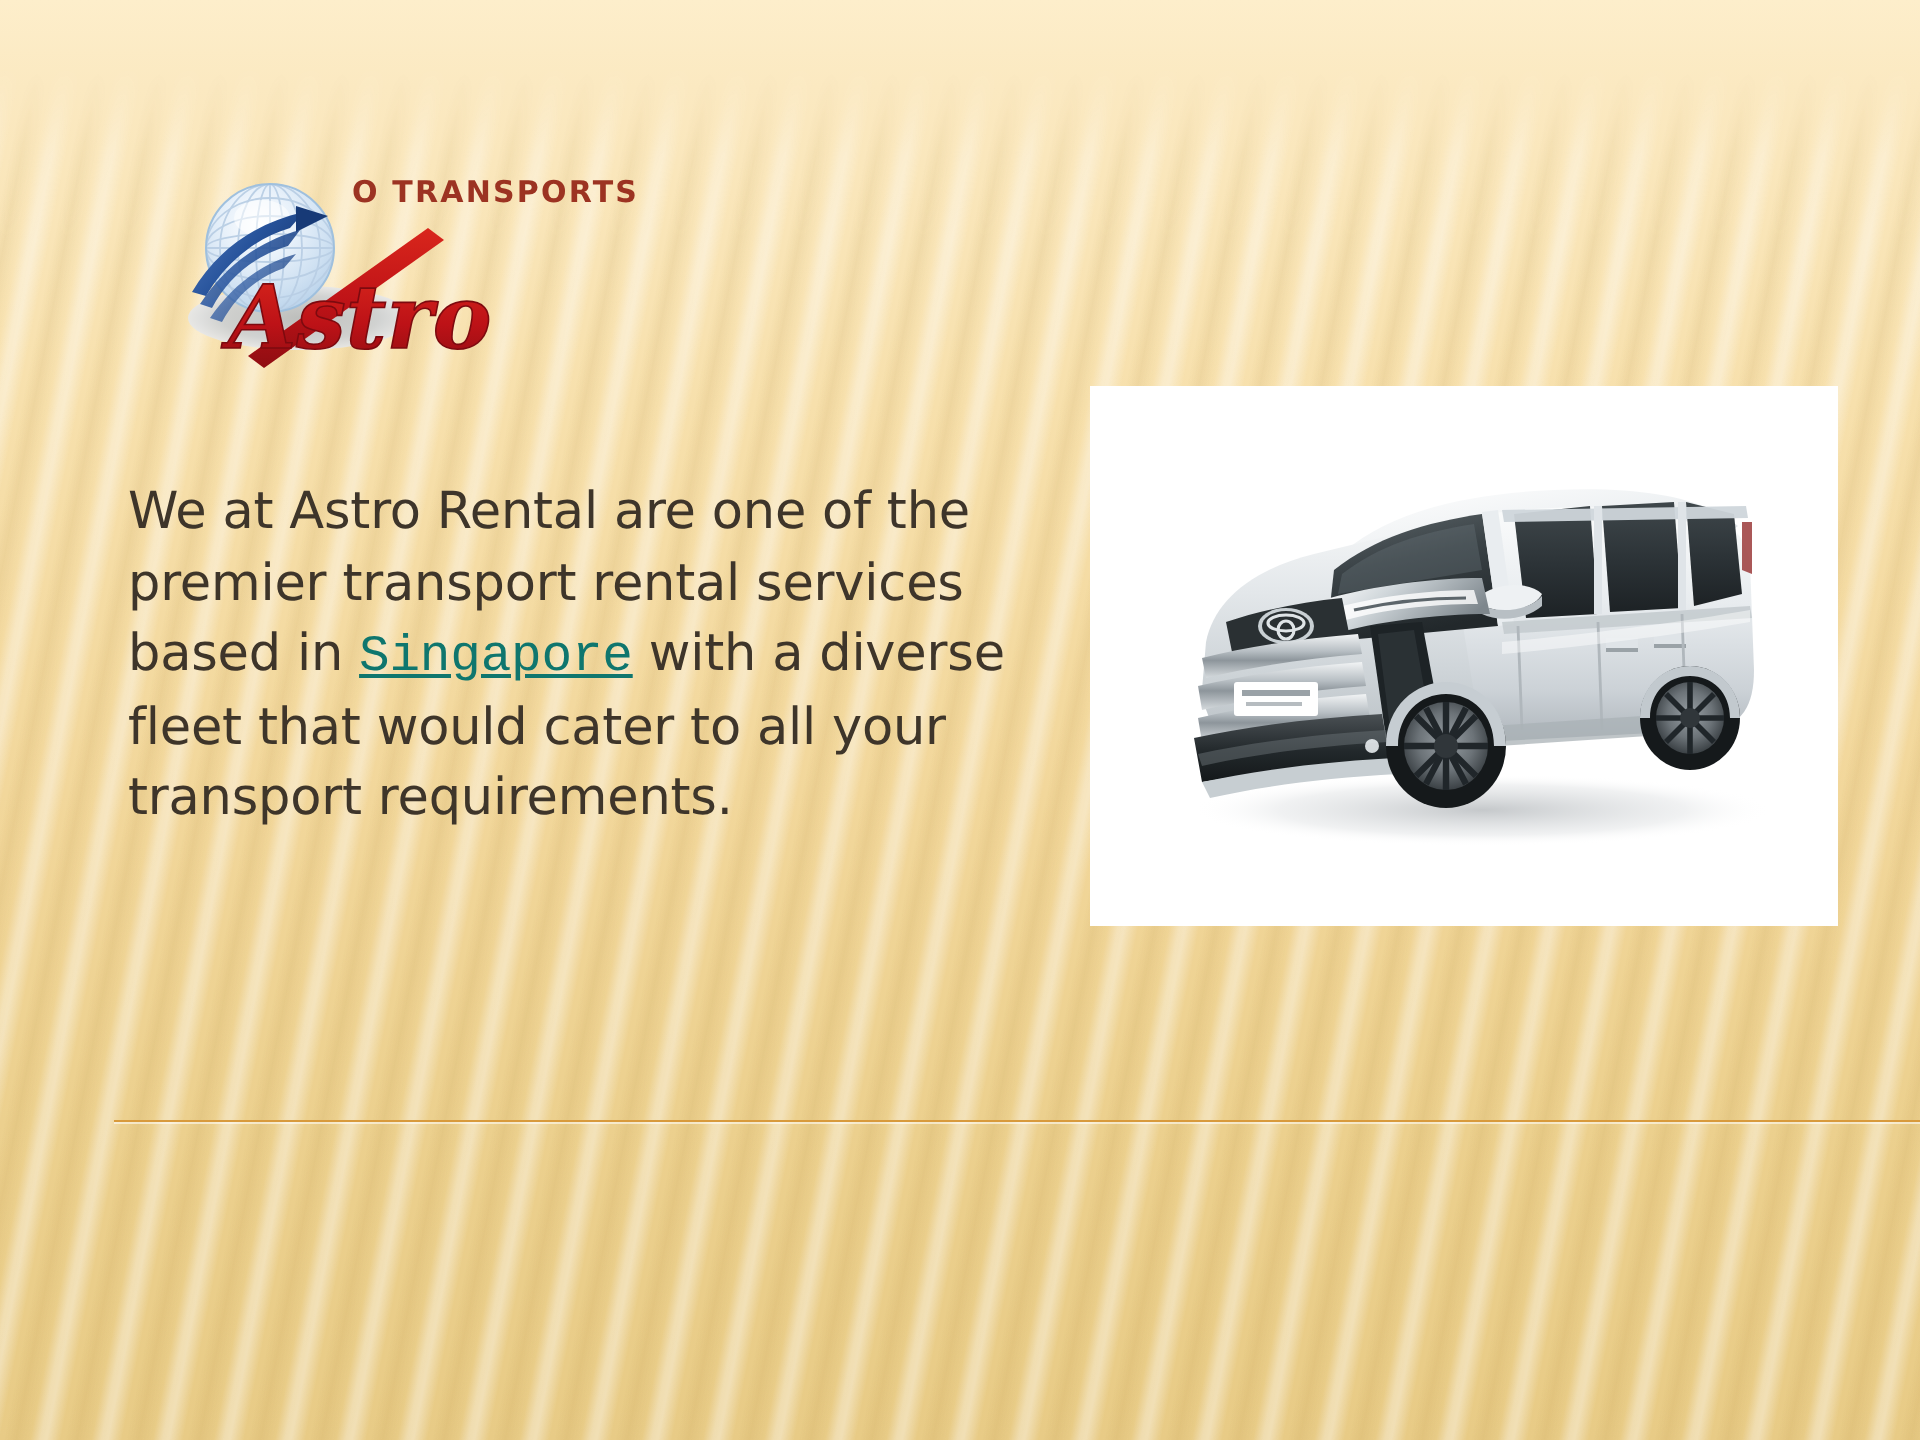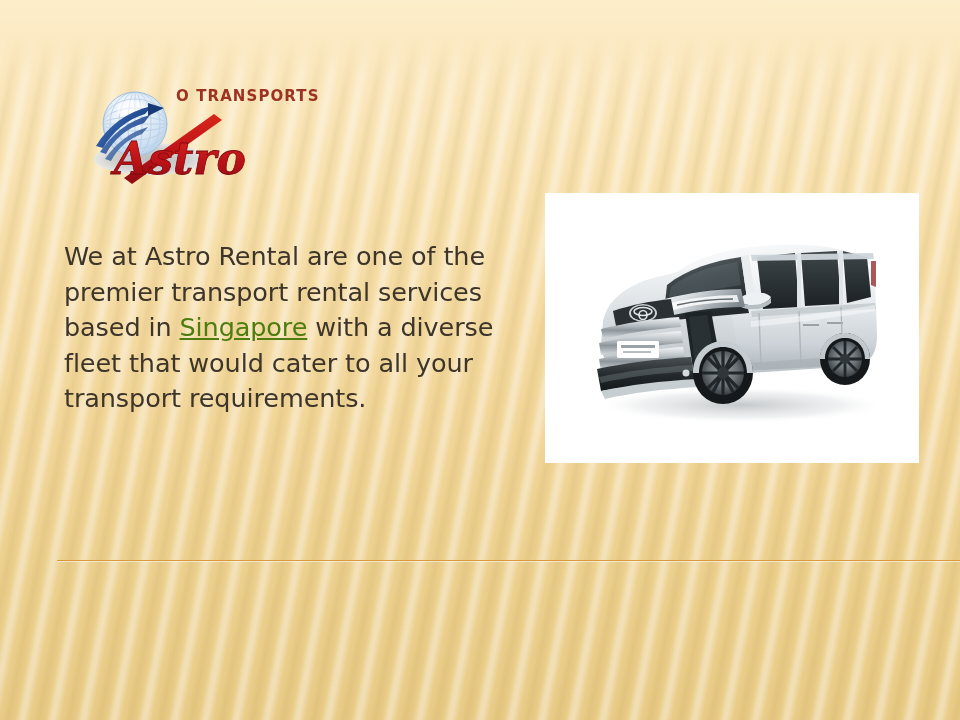--- a/index.html
+++ b/index.html
@@ -100,23 +100,24 @@
     left: 64px;
     top: 239px;
     width: 440px;
     font-family: "DejaVu Sans", sans-serif;
     font-size: 25.5px;
     line-height: 35.5px;
     color: #3e352a;
     letter-spacing: -0.1px;
   }
   .body-text .link {
-    color: #4d7c0f;
+    color: #0f766e;
     text-decoration: underline;
     text-underline-offset: 2px;
+    font-family: Liberation Mono, monospace;
   }
 
   
   .photo-card {
     position: absolute;
     left: 545px;
     top: 193px;
     width: 374px;
     height: 270px;
     background: #ffffff;

